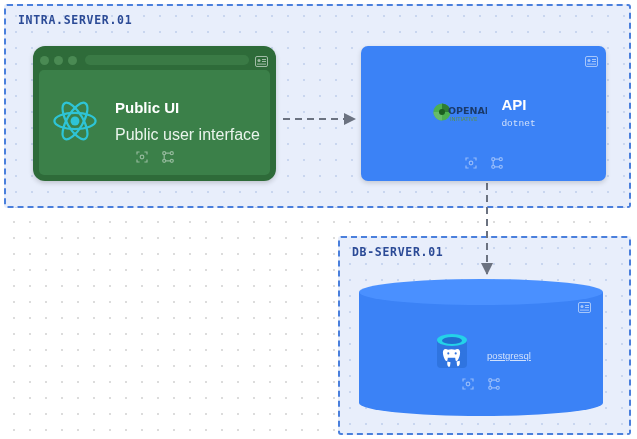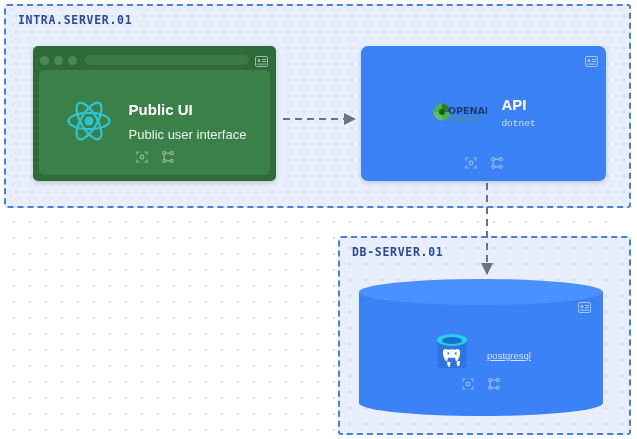--- a/index.html
+++ b/index.html
@@ -64,21 +64,21 @@
     color: #ffffff;
     line-height: 1.25;
   }
   .node-tech {
     font-size: 9.5px;
     color: #cfe0d4;
     margin-top: 3px;
     line-height: 1.3;
   }
   .node-desc {
-    font-size: 13px;
+    font-size: 16px;
     color: #eaf4ec;
     margin-top: 7px;
     line-height: 1.3;
   }
   .node-footer {
     position: absolute;
     bottom: 8px; left: 0; right: 0;
     display: flex;
     justify-content: center;
     gap: 14px;
@@ -88,21 +88,21 @@
     position: absolute;
     top: 7px; right: 8px;
     opacity: 0.55;
   }
 
   
   #node-public-ui { left: 33px; top: 46px; width: 243px; height: 135px; }
   .window-frame {
     width: 100%; height: 100%;
     background: #2e6b39;
-    border-radius: 5px;
+    border-radius: 12px;
     box-shadow: 0 2px 5px rgba(0,0,0,0.18);
     padding: 6px;
     position: relative;
   }
   .window-chrome {
     height: 16px;
     display: flex;
     align-items: center;
     gap: 5px;
     padding: 0 3px 0 1px;

